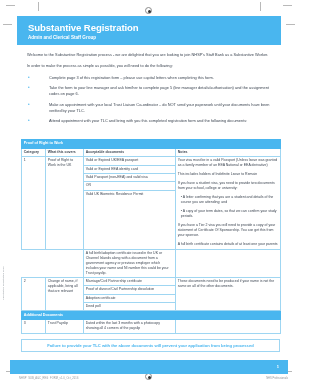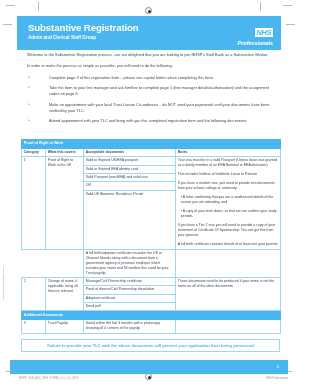--- a/index.html
+++ b/index.html
@@ -34,21 +34,21 @@
     left: 2px; top: 2px;
     width: 3px; height: 3px;
     background: #333;
     border-radius: 50%;
   }
 
   
   .hdr {
     position: absolute;
     left: 17px; top: 16px;
-    width: 264px; height: 34px;
+    width: 264px; height: 29px;
     background: #49b6ef;
     color: #ffffff;
   }
   .hdr-title {
     position: absolute;
     left: 11px; top: 6px;
     font-size: 9.6px;
     font-weight: bold;
     letter-spacing: -0.1px;
     white-space: nowrap;
@@ -229,24 +229,20 @@
   <div class="cropmark cm-h" style="left:3px;  top:24px;"></div>
   <div class="cropmark cm-h" style="left:286px;top:24px;"></div>
   <div class="cropmark cm-h" style="left:6px;  top:371px;"></div>
   <div class="cropmark cm-h" style="left:283px;top:371px;"></div>
   <div class="regmark" style="left:145px; top:7px;"></div>
   <div class="regmark" style="left:145px; top:373px;"></div>
 
   <div class="hdr">
     <div class="hdr-title">Substantive Registration</div>
     <div class="hdr-sub">Admin and Clerical Staff Group</div>
-    <div class="nhs-logo">
-      <span class="nhs-box">NHS</span>
-      <span class="nhs-prof">Professionals</span>
-    </div>
   </div>
 
   <div class="intro">
     <p class="p">Welcome to the Substantive Registration process - we are delighted that you are looking to join NHSP's Staff Bank as a Substantive Worker.</p>
     <p class="p">In order to make the process as simple as possible, you will need to do the following:</p>
     <ul class="bullets">
       <li><span class="bt">•</span><span>Complete page 3 of this registration form – please use capital letters when completing this form.</span></li>
       <li><span class="bt">•</span><span>Take the form to your line manager and ask him/her to complete page 5 (line manager details/authorisation) and the assignment codes on page 6.</span></li>
       <li><span class="bt">•</span><span>Make an appointment with your local Trust Liaison Co-ordinator – do NOT send your paperwork until your documents have been verified by your TLC.</span></li>
       <li><span class="bt">•</span><span>Attend appointment with your TLC and bring with you this completed registration form and the following documents:</span></li>

